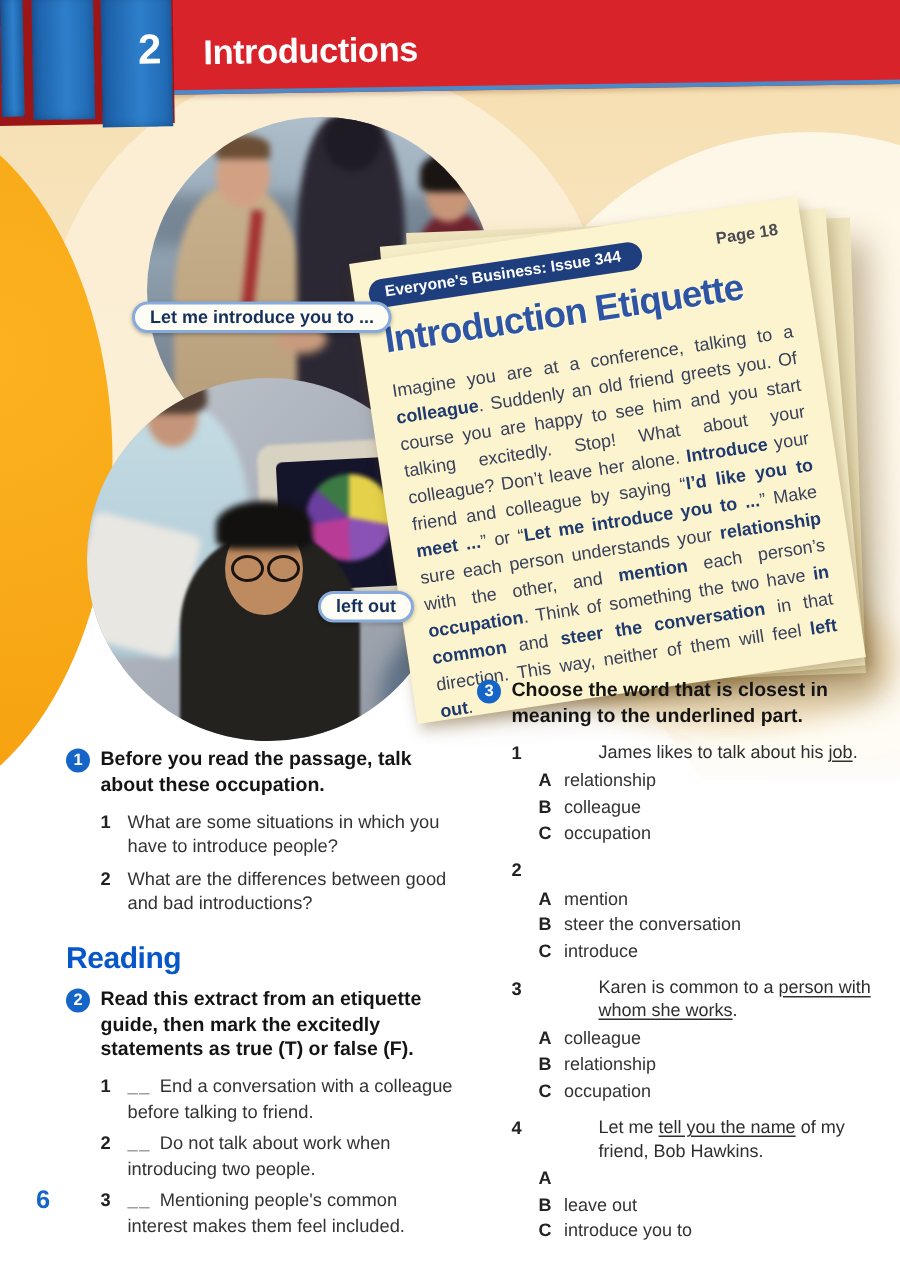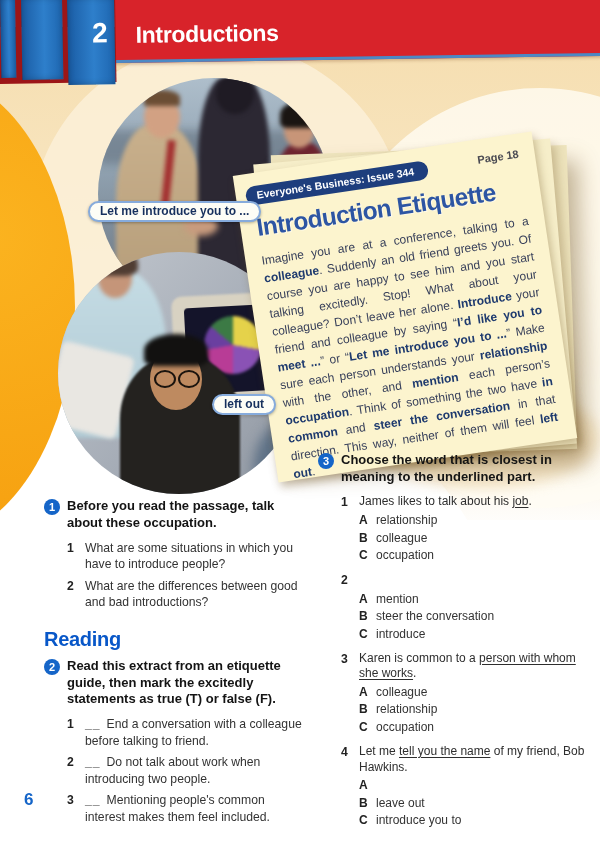--- a/index.html
+++ b/index.html
@@ -73,21 +73,21 @@
     font-size:11px;font-weight:bold;text-align:center;line-height:16px;margin:1px 7px 0 0;}
   .ttext{font-size:13px;font-weight:bold;color:#141414;line-height:1.3;}
   .qrow{display:flex;margin:0 0 5px 23px;}
   .qnum{flex:0 0 18px;font-size:12.2px;font-weight:bold;color:#222;line-height:1.35;}
   .qtext{font-size:12.2px;color:#333;line-height:1.35;}
   .blank{font-weight:bold;color:#333;margin-right:6px;letter-spacing:1px;}
   .gap{height:12px;}
   .vitem{margin:0 0 9px 23px;}
   .vstem{display:flex;margin-bottom:3px;}
   .vstem .qnum{flex:0 0 18px;}
-  .stemtext{font-size:12px;color:#2E2E2E;line-height:1.3;white-space:normal;}
+  .stemtext{font-size:12px;color:#2E2E2E;line-height:1.3;white-space:normal;margin-left:40px;}
   .u{text-decoration:underline;text-underline-offset:2px;}
   .opt{display:flex;margin:0 0 2.5px 18px;line-height:1.25;}
   .okey{flex:0 0 17px;font-size:12px;font-weight:bold;color:#222;}
   .otext{font-size:12px;color:#333;}
   .page-num{position:absolute;left:24px;top:790px;font-size:17px;font-weight:bold;color:#1565C8;z-index:20;}
 </style>
 </head>
 <body>
 
 <div id="page">

